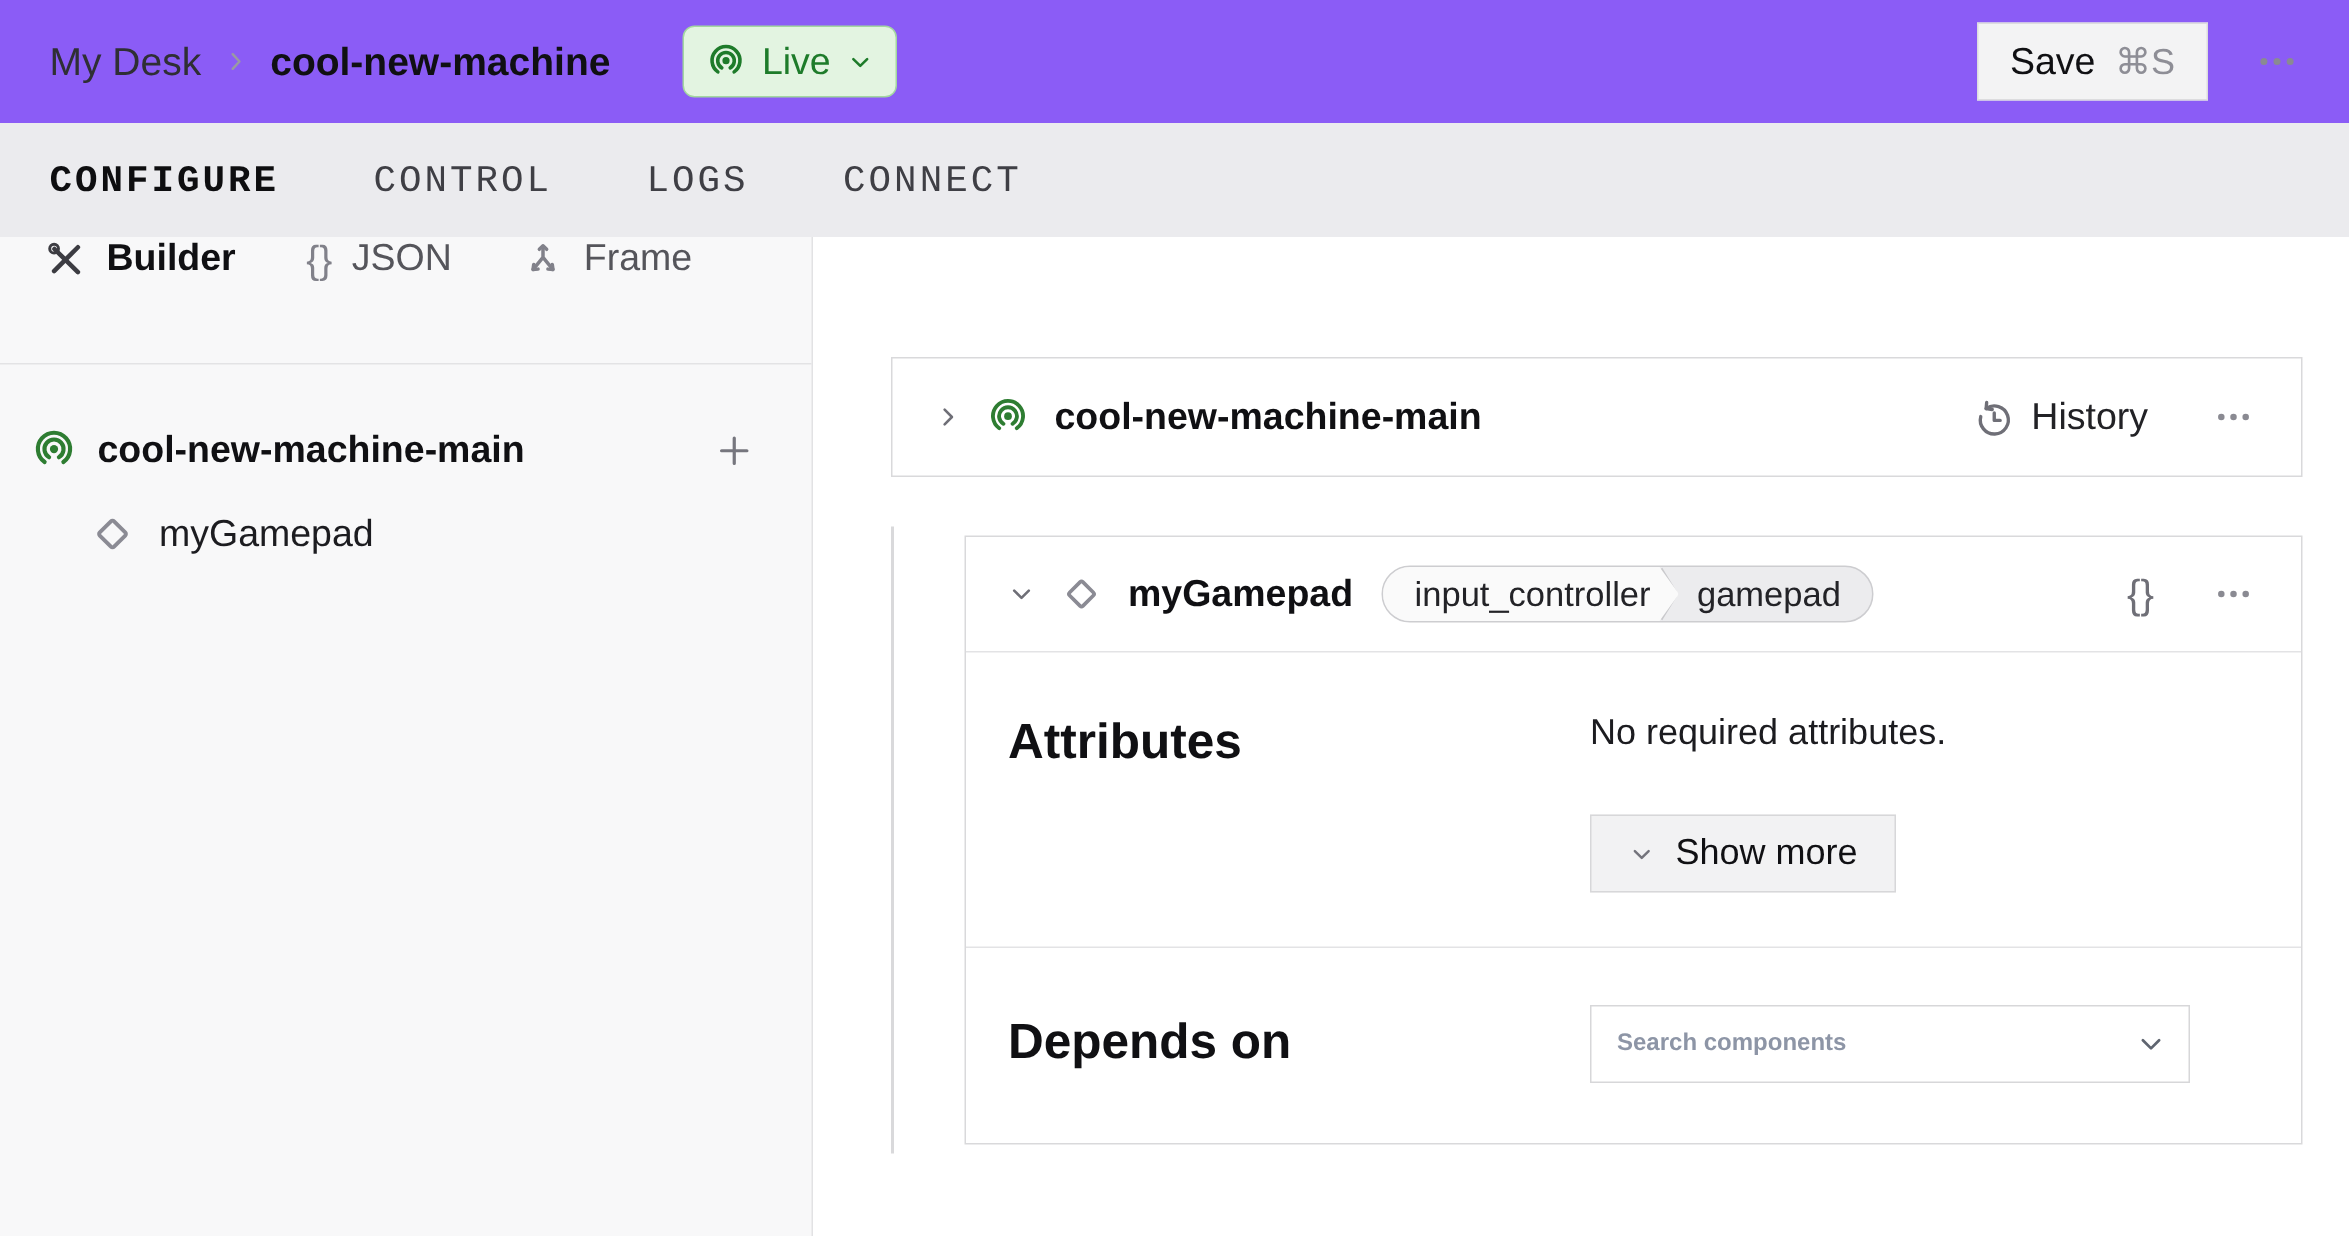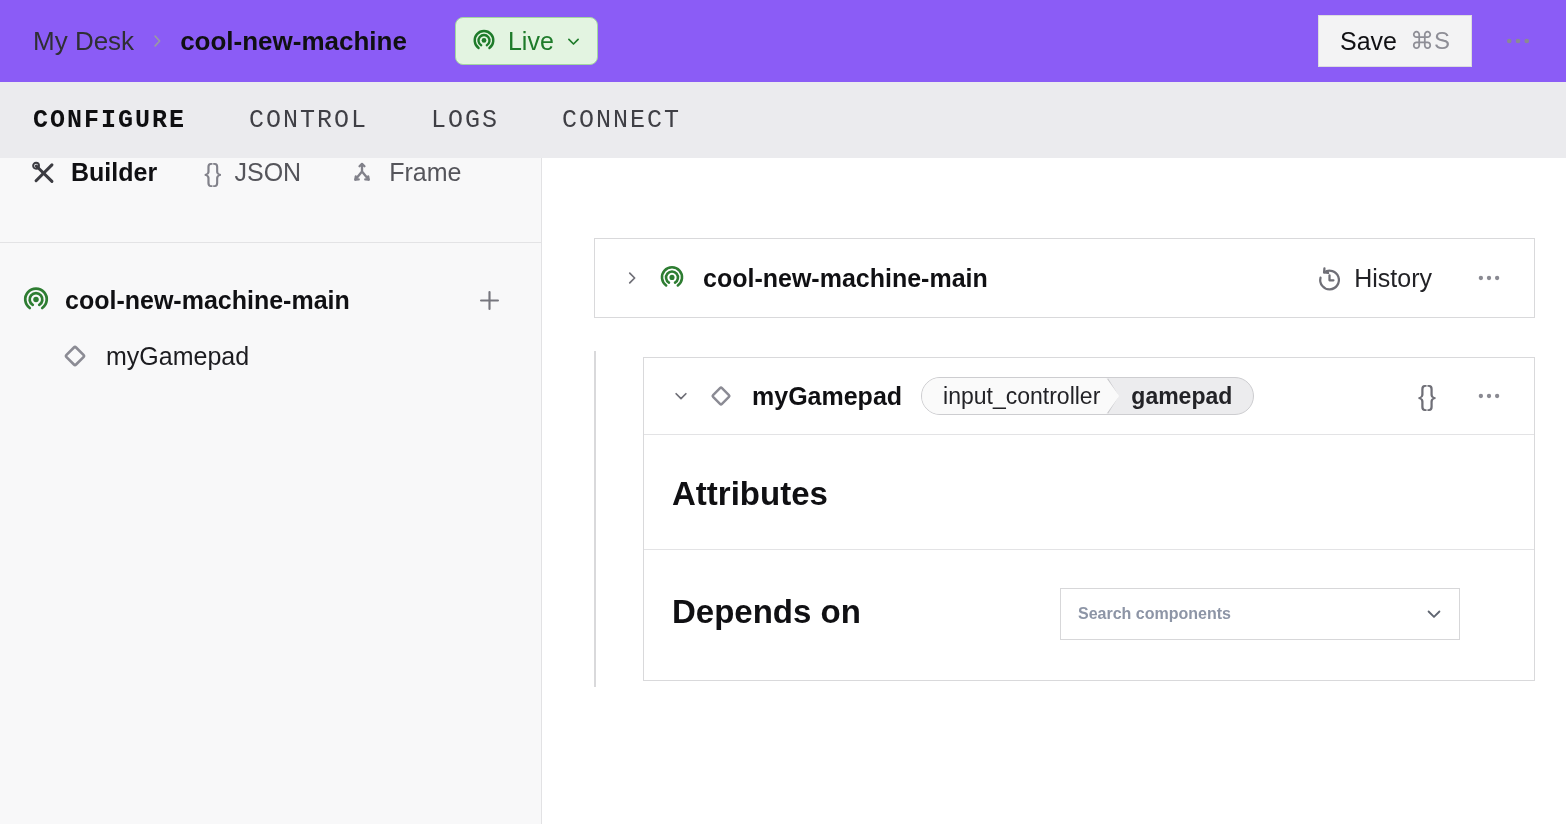--- a/index.html
+++ b/index.html
@@ -65,21 +65,21 @@
   .history-btn .hist-icon { color:#6f6f77; display:flex; }
 
   .nest { margin-top:33px; border-left:2px solid #d9d9db; padding:6px 0 6px 47px; }
   .component-card { border:1px solid #d9d9db; background:#fff; }
   .cc-header { height:76px; display:flex; align-items:center; gap:17px; padding:0 28px; }
   .cc-title { font-size:25px; font-weight:700; color:#101013; }
   .badge { margin-left:2px; height:38px; display:flex; align-items:center; border:1px solid #cdcdd0; border-radius:20px; background:#ececee; overflow:hidden; }
   .badge-type { display:flex; align-items:center; height:100%; background:#fafafa; padding:0 19px 0 21px;
     clip-path:polygon(0 0, calc(100% - 13px) 0, 100% 50%, calc(100% - 13px) 100%, 0 100%); font-size:23px; color:#232327; }
   .badge-div { margin-left:-13px; color:#c9c9cc; display:flex; flex:0 0 auto; }
-  .badge-model { padding:0 21px 0 11px; font-size:23px; color:#232327;font-weight:bold; }
+  .badge-model { padding:0 21px 0 11px; font-size:23px; color:#232327; }
   .cc-right { margin-left:auto; display:flex; align-items:center; gap:32px; }
   .cc-braces { color:#6f6f77; font-size:27px; }
 
   .field-row { border-top:1px solid #e3e3e5; display:flex; padding:40px 28px 36px; }
   .field-label { flex:0 0 388px; width:388px; font-size:33px; font-weight:700; color:#101013; }
   .empty-text { font-size:24px; color:#1c1c20; }
   .show-more { margin-top:40px; height:52px; display:flex; align-items:center; gap:14px; padding:0 25px;
     background:#f2f2f3; border:1px solid #d7d7d9; font-size:24px; color:#101013; font-family:inherit; cursor:pointer; }
   .show-more .sm-icon { color:#74747c; display:flex; }
   .depends-row { padding:38px 28px 40px; }
@@ -285,20 +285,31 @@
                       <circle cx="12" cy="12" r="2"></circle>
                       <circle cx="19.5" cy="12" r="2"></circle>
                     </svg>
                 </span>
               </button>
             </div>
           </div>
 
           <div class="field-row">
             <div class="field-label">Attributes</div>
+            <div class="field-value">
+              <div class="empty-text">No required attributes.</div>
+              <button class="show-more">
+                <span class="sm-icon">
+                  <svg width="17" height="17" viewBox="0 0 24 24" fill="none" stroke="currentColor" stroke-width="2.3" stroke-linecap="round" stroke-linejoin="round">
+                      <path d="M5.5 9 L12 15.5 L18.5 9"></path>
+                    </svg>
+                </span>
+                <span>Show more</span>
+              </button>
+            </div>
           </div>
 
           <div class="field-row depends-row">
             <div class="field-label">Depends on</div>
             <div class="field-value">
               <div class="select">
                 <input type="text" value="" placeholder="Search components" style="">
                 <span class="sel-icon">
                   <svg width="20" height="20" viewBox="0 0 24 24" fill="none" stroke="currentColor" stroke-width="2.2" stroke-linecap="round" stroke-linejoin="round">
                       <path d="M5.5 9 L12 15.5 L18.5 9"></path>

